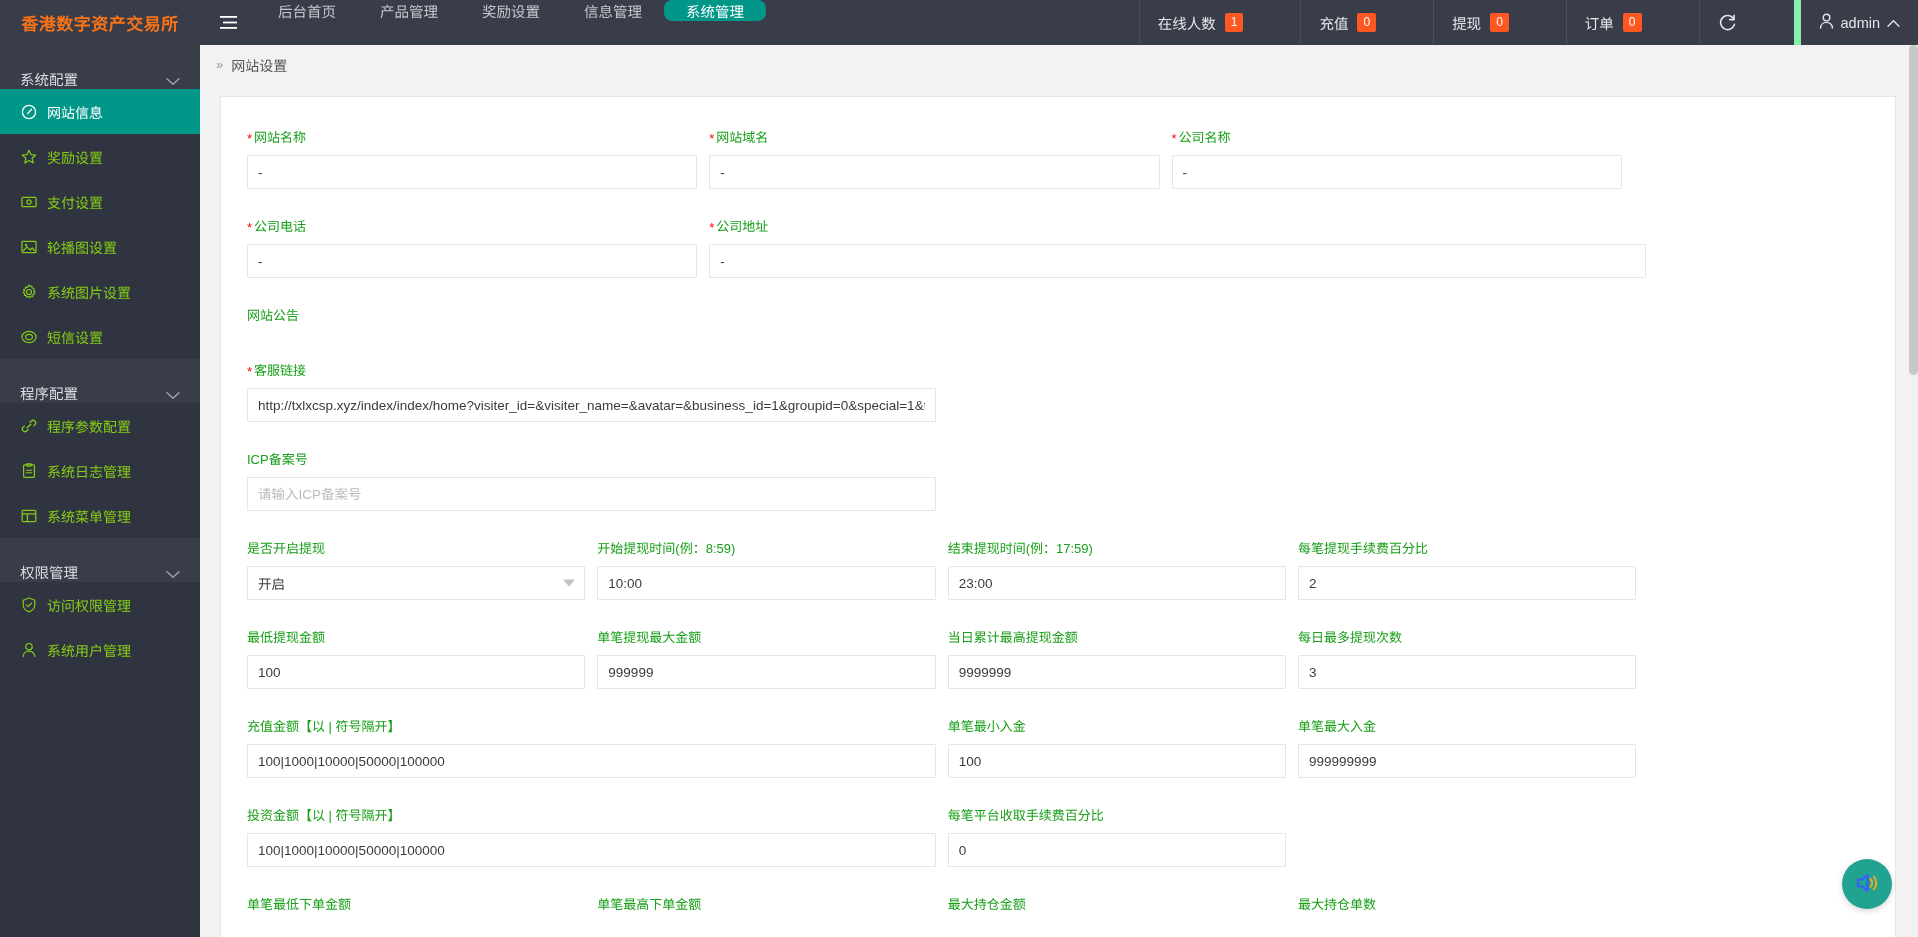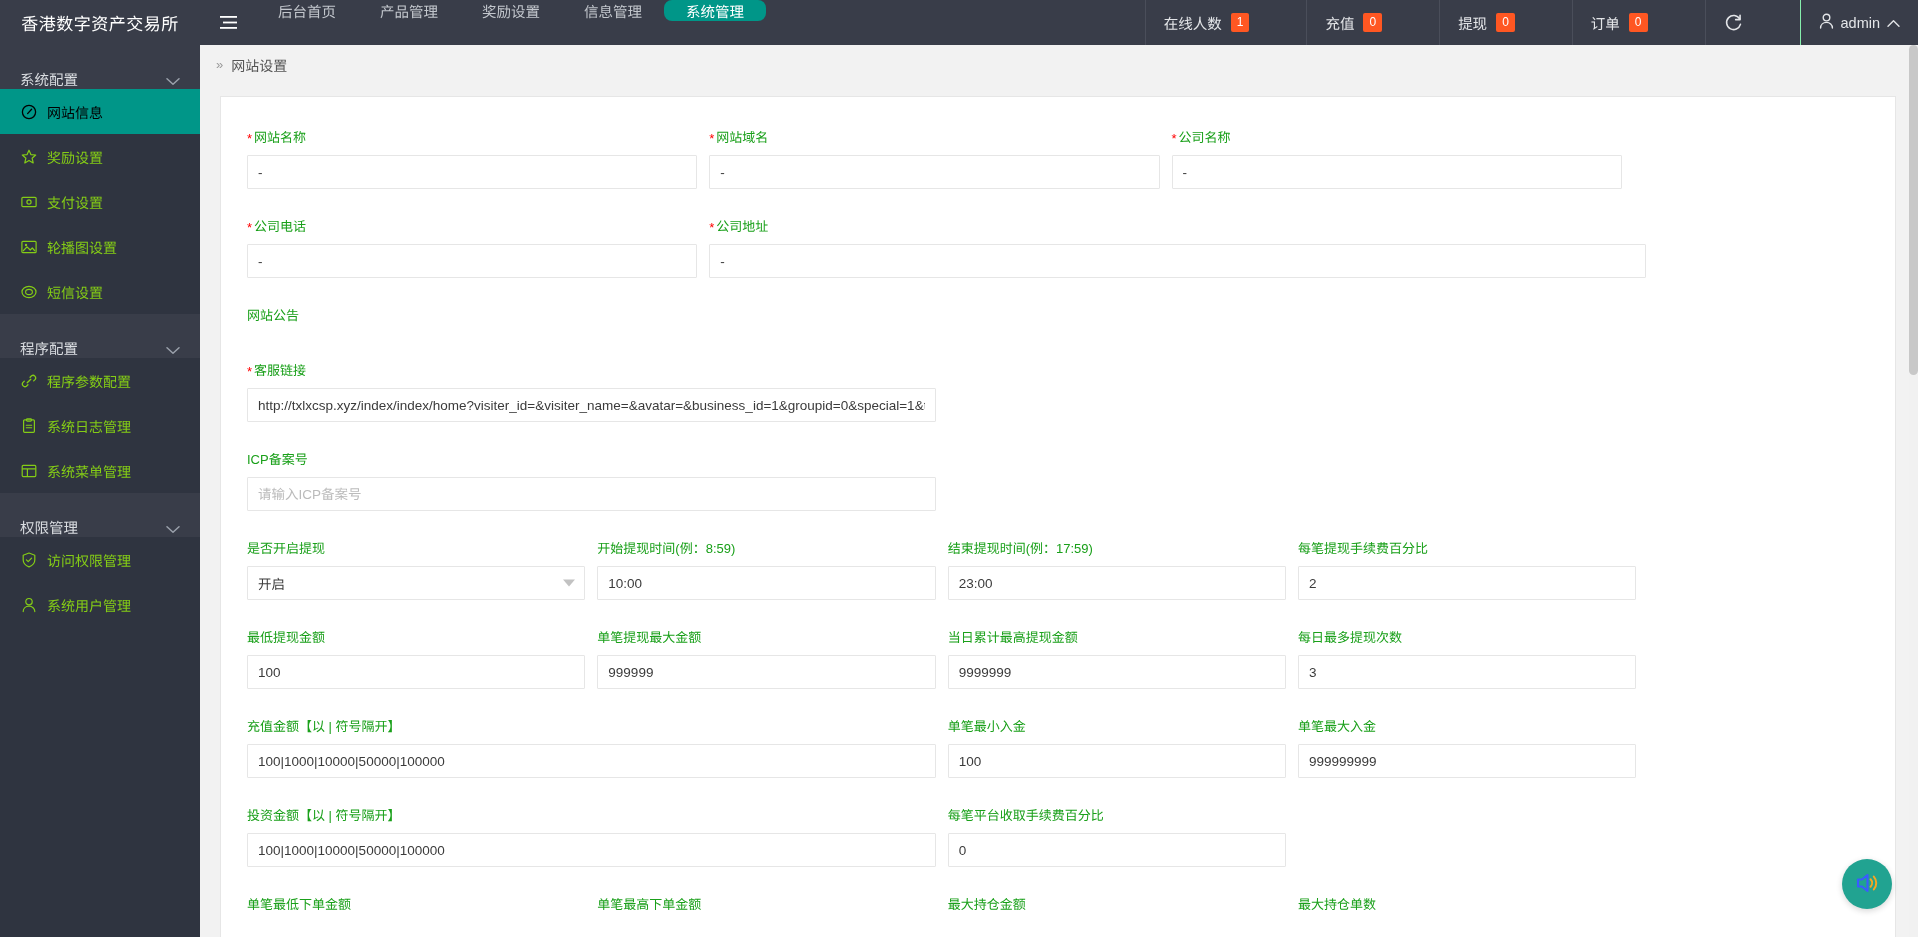--- a/index.html
+++ b/index.html
@@ -18,23 +18,23 @@
   .topbar {
     position: absolute; top: 0; left: 0;
     width: 1918px; height: 45px;
     background: #393D49;
     display: flex; align-items: stretch;
     z-index: 40;
   }
   .brand {
     width: 200px; min-width: 200px;
     background: #393D49;
-    color: #ffffff;
+    color: #f97316;
     font-size: 17px;
-    font-weight: 400;
+    font-weight: 700;
     display: flex; align-items: center; justify-content: center;
     letter-spacing: .5px;
   }
   .nav-hamburger {
     width: 56px;
     display: flex; align-items: center; justify-content: center;
     color: #fff; font-size: 17px;
     cursor: pointer;
   }
   .nav-items { display: flex; align-items: flex-start; }
@@ -72,21 +72,21 @@
     width: 56px;
     display: flex; align-items: center; justify-content: center;
     color: #e3e5e8;
     border-left: 1px solid #4a4e5a;
     cursor: pointer;
   }
   .nav-user {
     padding: 0 18px;
     display: flex; align-items: center; gap: 7px;
     color: #e3e5e8; font-size: 14.5px;
-    border-left: 1px solid #86efac;
+    border-left: 7px solid #86efac;
     cursor: pointer;
   }
 
   
   .sidebar {
     position: absolute; top: 45px; left: 0;
     width: 200px; height: 892px;
     background: #2F3440;
     overflow: hidden;
     z-index: 30;
@@ -104,21 +104,21 @@
   .side-group .chev { color: #9aa0ab; font-size: 12px; }
   .side-item {
     height: 45px;
     display: flex; align-items: center; gap: 10px;
     padding: 0 20px;
     color: #84cc16;
     font-size: 14px;
     cursor: pointer;
     background: #2F3440;
   }
-  .side-item.active { background: #009688; color: #000000; }
+  .side-item.active { background: #009688; color: #ffffff; }
   .side-item .ic { width: 17px; height: 17px; display: inline-flex; align-items: center; justify-content: center; }
   .side-item .ic svg { display: block; }
 
   
   .main {
     position: absolute; top: 45px; left: 200px;
     width: 1718px; height: 892px;
     background: #f2f2f2;
     overflow: hidden;
   }
@@ -331,20 +331,29 @@
     <span class="ic">
       <svg width="16" height="16" viewBox="0 0 16 16" aria-hidden="true">
         <rect x="0.9" y="2.3" width="14.2" height="11.4" rx="1" fill="none" stroke="currentColor" stroke-width="1.2"></rect>
         <circle cx="5" cy="6" r="1.2" fill="currentColor"></circle>
         <path d="M2 12 L6 7.8 L9.2 11 L11.3 9 L14 12" fill="none" stroke="currentColor" stroke-width="1.2" stroke-linejoin="round"></path>
       </svg>
     </span>
     <span>轮播图设置</span>
   </div>
 
+  <div class="side-item">
+    <span class="ic">
+      <svg width="16" height="16" viewBox="0 0 16 16" aria-hidden="true">
+        <circle cx="8" cy="8" r="2.5" fill="none" stroke="currentColor" stroke-width="1.2"></circle>
+        <path d="M8 0.9 L9 2.6 L10.9 2 L11.1 4 L13.1 4.2 L12.5 6.1 L14.2 7.1 L12.8 8.4 L13.8 10.1 L11.9 10.6 L11.8 12.6 L9.9 12.1 L8.8 13.8 L7.5 12.4 L5.8 13.4 L5.3 11.5 L3.3 11.4 L3.8 9.5 L2.1 8.4 L3.5 7.1 L2.5 5.4 L4.4 4.9 L4.5 2.9 L6.4 3.4 Z" fill="none" stroke="currentColor" stroke-width="1.05" stroke-linejoin="round"></path>
+      </svg>
+    </span>
+    <span>系统图片设置</span>
+  </div>
 
   <div class="side-item">
     <span class="ic">
       <svg width="16" height="16" viewBox="0 0 16 16" aria-hidden="true">
         <ellipse cx="8" cy="8" rx="7" ry="5.6" fill="none" stroke="currentColor" stroke-width="1.2"></ellipse>
         <ellipse cx="8" cy="8" rx="3.4" ry="2.6" fill="none" stroke="currentColor" stroke-width="1.1"></ellipse>
       </svg>
     </span>
     <span>短信设置</span>
   </div>

